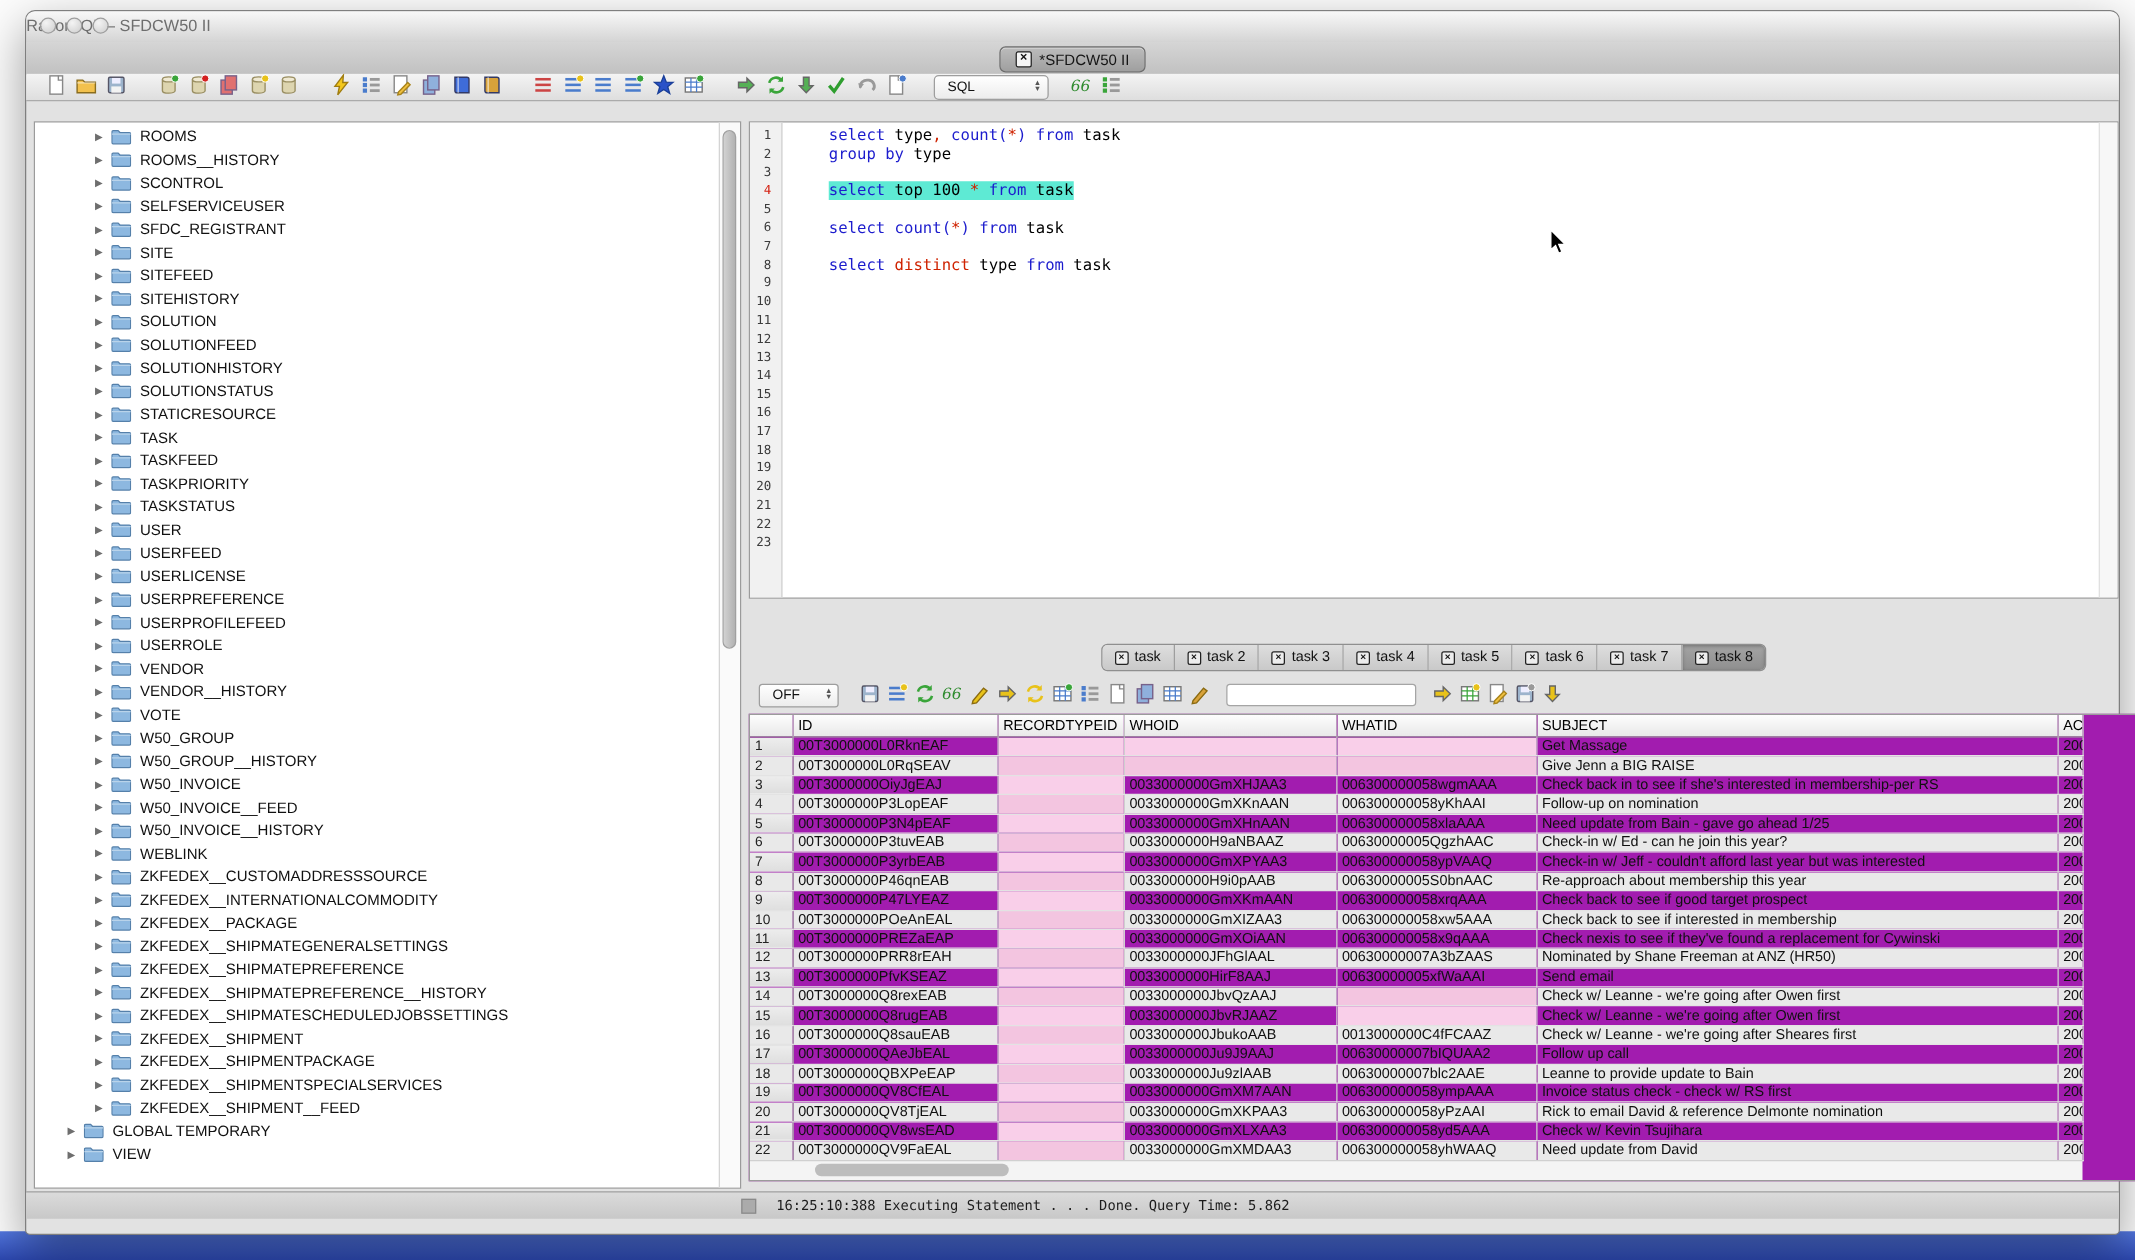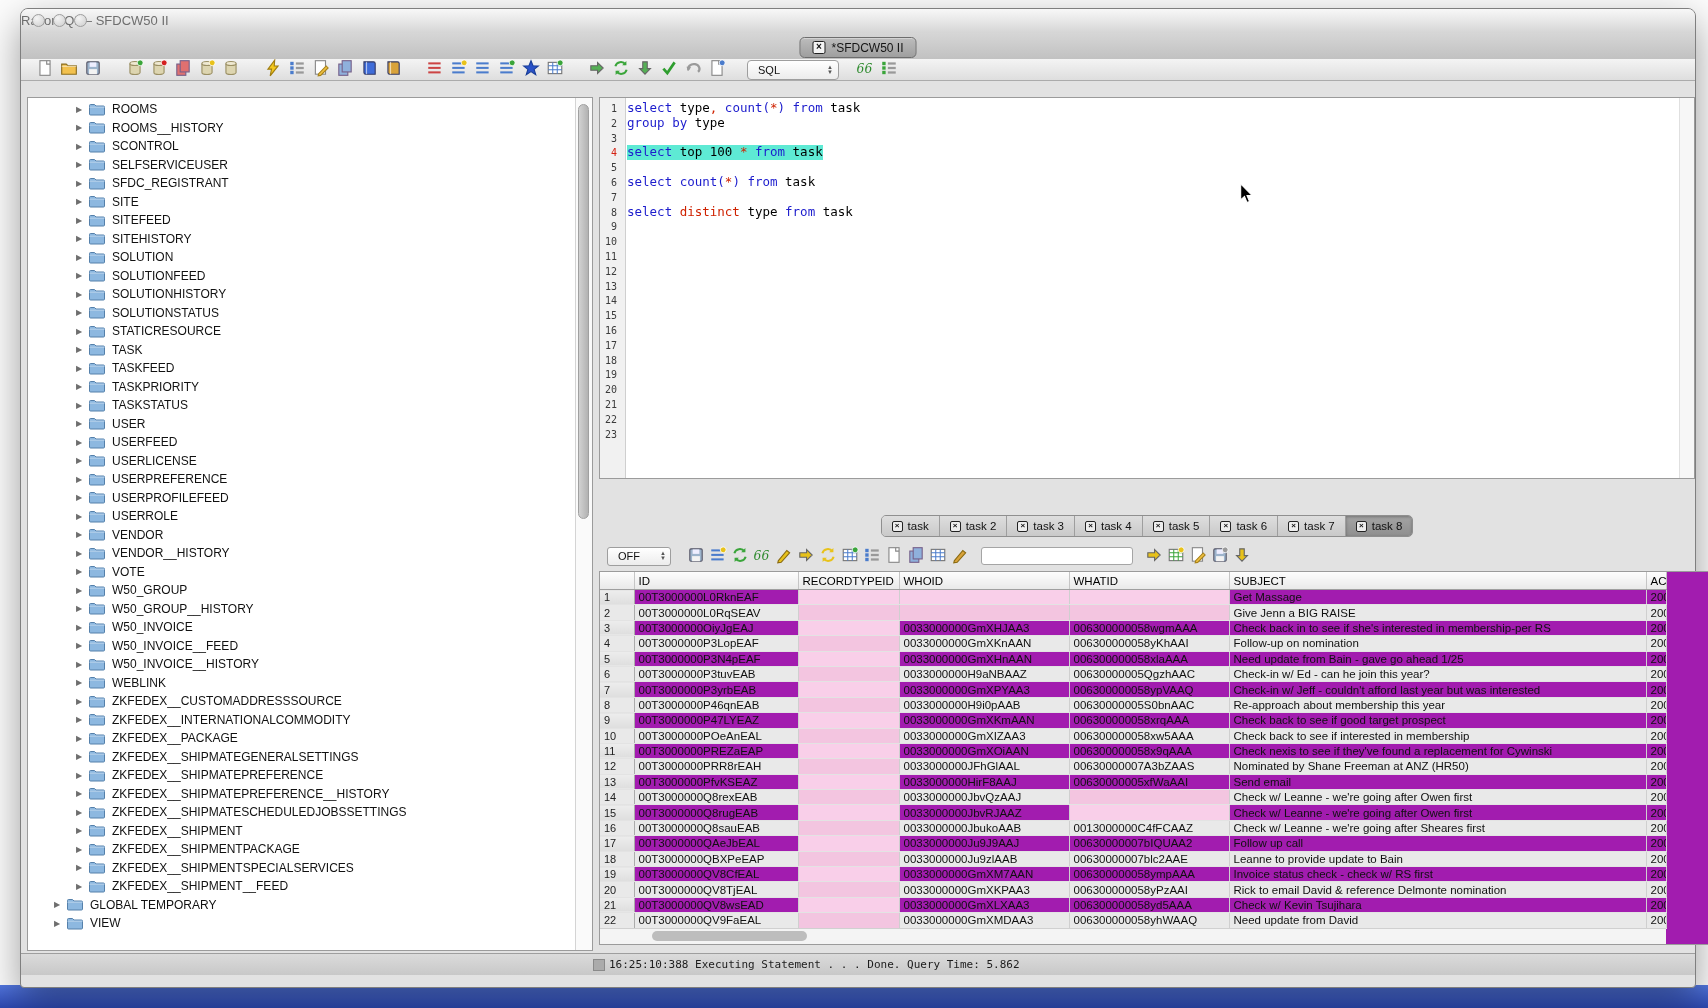--- a/index.html
+++ b/index.html
@@ -32,21 +32,21 @@
   .tfolder{margin-right:7px;display:flex;flex:none;}
   .tree-sb{position:absolute;right:0;top:0;bottom:0;width:16px;background:#fafafa;border-left:1px solid #d4d4d4;}
   .tree-sb-thumb{position:absolute;left:2px;top:6px;width:11px;height:415px;background:linear-gradient(90deg,#d2d2d2,#b2b2b2);border:1px solid #a0a0a0;border-radius:6px;box-sizing:border-box;}
   
   .editor{position:absolute;left:578px;top:88px;width:1096px;height:382px;background:#fff;border:1px solid #9b9b9b;box-sizing:border-box;overflow:hidden;cursor:text;}
   .gutterbg{position:absolute;left:0;top:0;bottom:0;width:25px;background:#f1f1f1;border-right:1px solid #cfcfcf;}
   #editor-lines{position:absolute;left:0;top:3px;right:14px;}
   .eline{height:14.8px;display:flex;font-family:"DejaVu Sans Mono",monospace;font-size:12.5px;line-height:14.8px;}
   .lnum{width:17px;text-align:right;padding-right:10px;font-size:10px;line-height:15px;color:#3c3c3c;flex:none;}
   .lnum.cur{color:#d42112;}
-  .lcode{white-space:pre;}
+  .lcode{white-space:pre;margin-left:36px;}
   .lcode.sel{background:#5eead4;}
   .tk-k{color:#1c1ccd;}.tk-r{color:#cf2200;}.tk-p{color:#000;}
   .ed-vsb{position:absolute;right:0;top:0;bottom:0;width:14px;background:#f7f7f7;border-left:1px solid #e0e0e0;}
   
   .ed-status{position:absolute;left:578px;top:470px;width:1096px;height:18px;background:linear-gradient(#cecece,#b8b8b8);border:1px solid #999;box-sizing:border-box;text-align:center;font-size:10.5px;line-height:16px;color:#1a1a1a;white-space:pre;}
   
   .rtabs-row{position:absolute;left:578px;top:506px;width:1096px;height:23px;display:flex;justify-content:center;}
   .rtabs{display:flex;height:22px;border:1px solid #8f8f8f;border-radius:5px;overflow:hidden;background:#d6d6d6;box-sizing:border-box;}
   .rtab{display:flex;align-items:center;gap:5px;padding:0 10px;font-size:11.5px;color:#111;border-right:1px solid #9e9e9e;background:linear-gradient(#dedede,#c9c9c9);}
   .rtab:last-child{border-right:none;}
@@ -66,21 +66,21 @@
   td.rownum{background:linear-gradient(#ededed,#dedede);border-right:1px solid #ababab;color:#222;font-size:11px;}
   td.pink{background:#f9cfe9 !important;}
   tr.alt td.pink{background:#f3c5e0 !important;}
   .tbl-vsb{position:absolute;right:0;top:18px;bottom:16px;width:14px;background:#f4f4f4;border-left:1px solid #d0d0d0;}
   .tbl-vsb .thumb{position:absolute;left:2px;top:3px;width:9px;height:64px;background:#bdbdbd;border-radius:5px;}
   .tbl-hsb{position:absolute;left:0;bottom:0;height:15px;width:1066px;background:#f4f4f4;border-top:1px solid #d0d0d0;}
   .tbl-hsb .thumb{position:absolute;left:52px;top:2px;width:155px;height:10px;background:#bdbdbd;border-radius:5px;}
   
   .bottom-status{position:absolute;left:0;top:944px;width:100%;height:22px;background:linear-gradient(#dbdbdb,#c8c8c8);border-top:1px solid #9e9e9e;display:flex;align-items:center;box-sizing:border-box;}
   .sb-square{width:10px;height:10px;background:#ababab;border:1px solid #8a8a8a;margin-left:572px;flex:none;}
-  .sb-msg{font-family:"DejaVu Sans Mono",monospace;font-size:11px;color:#1c1c1c;margin-left:4px;white-space:pre;}
+  .sb-msg{font-family:"DejaVu Sans Mono",monospace;font-size:11px;color:#1c1c1c;margin-left:16px;white-space:pre;}
   .cursor{position:absolute;left:1238px;top:184px;}
 </style>
 </head>
 <body>
 
 <div class="desktop">
   <div class="dock-band"></div>
 
   <div class="window">
 

